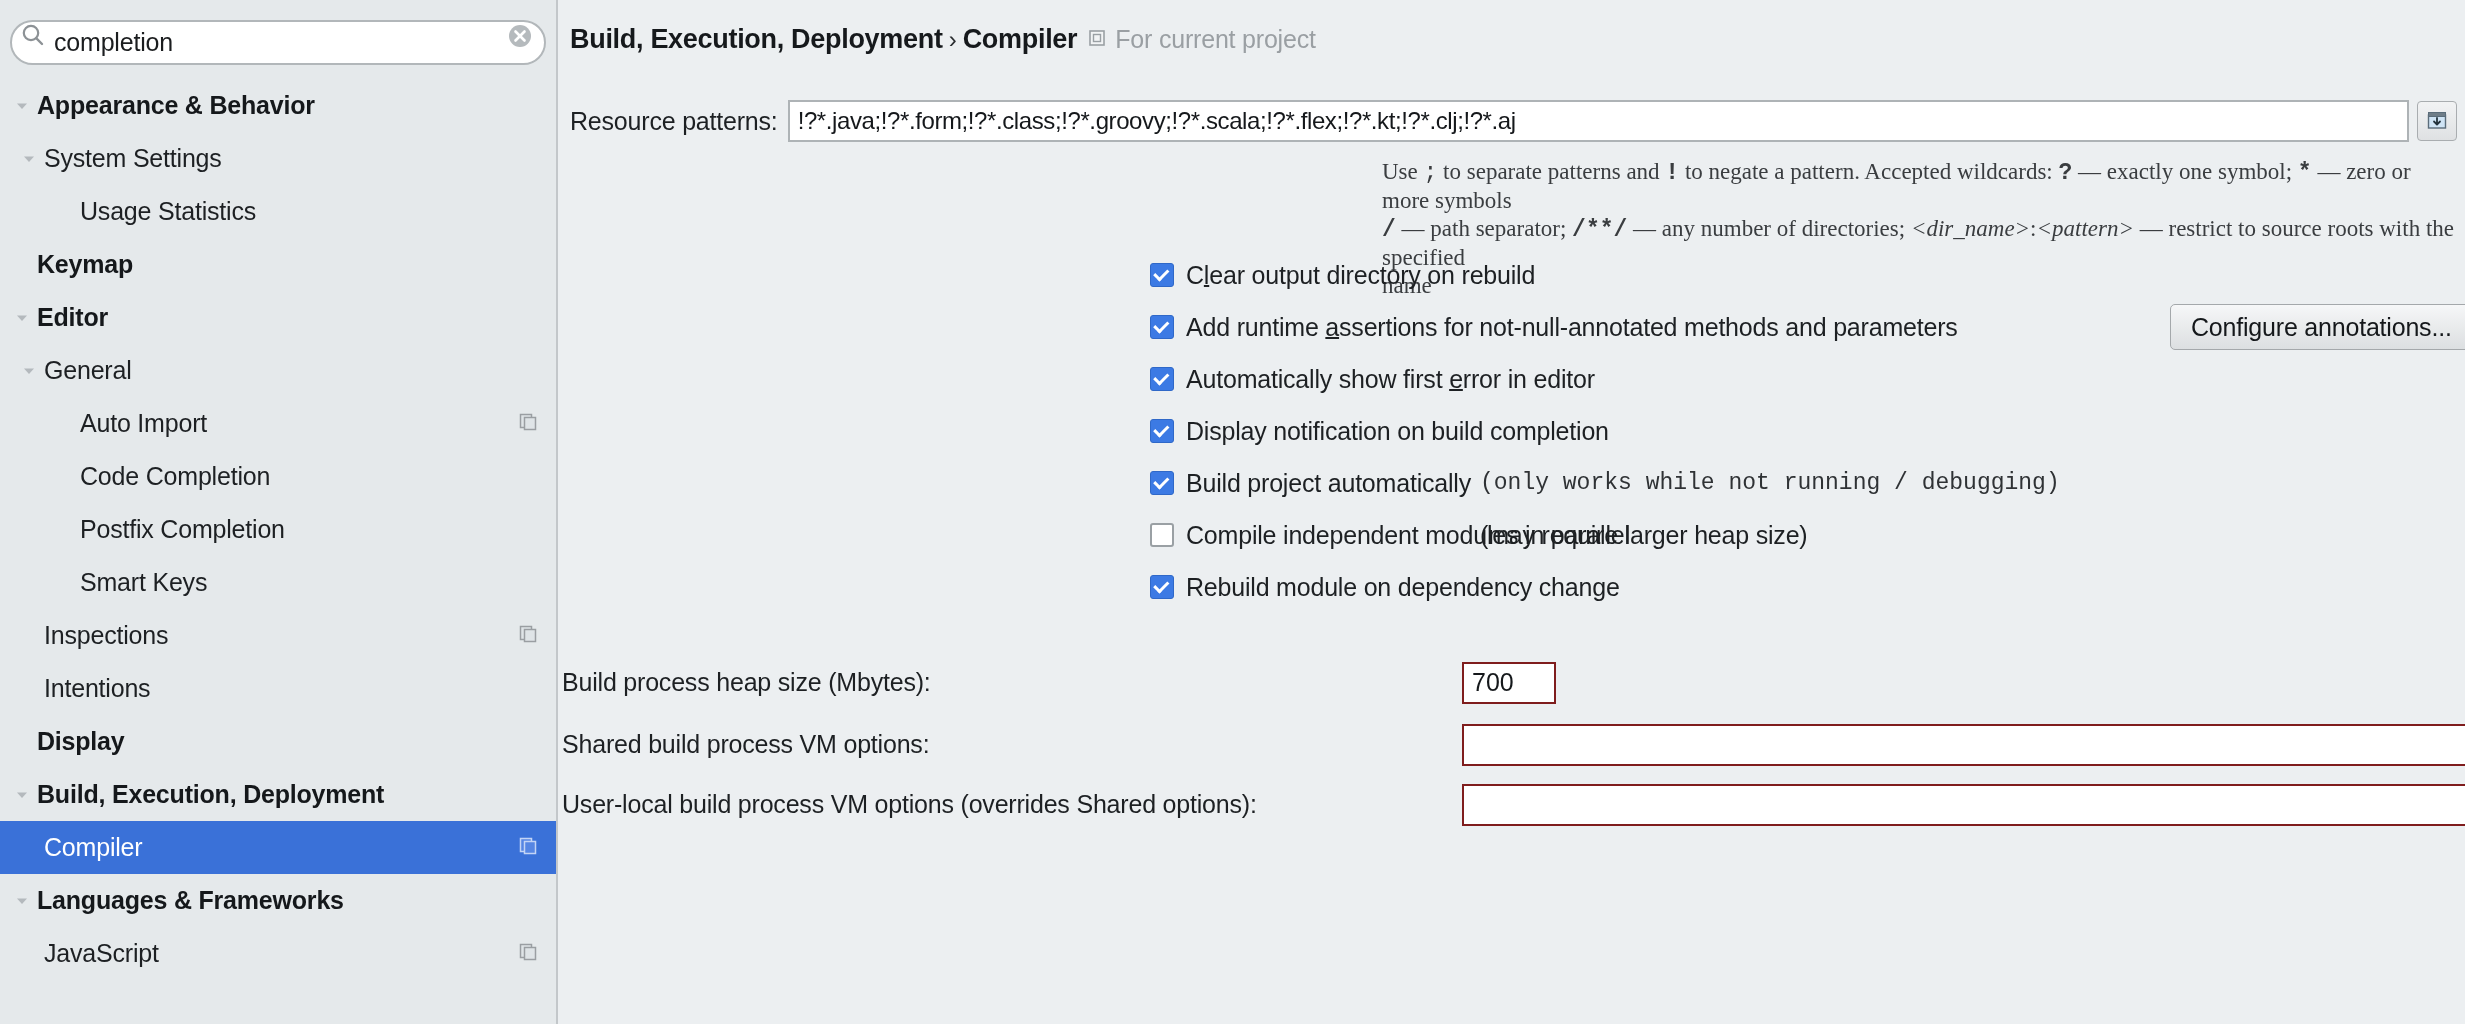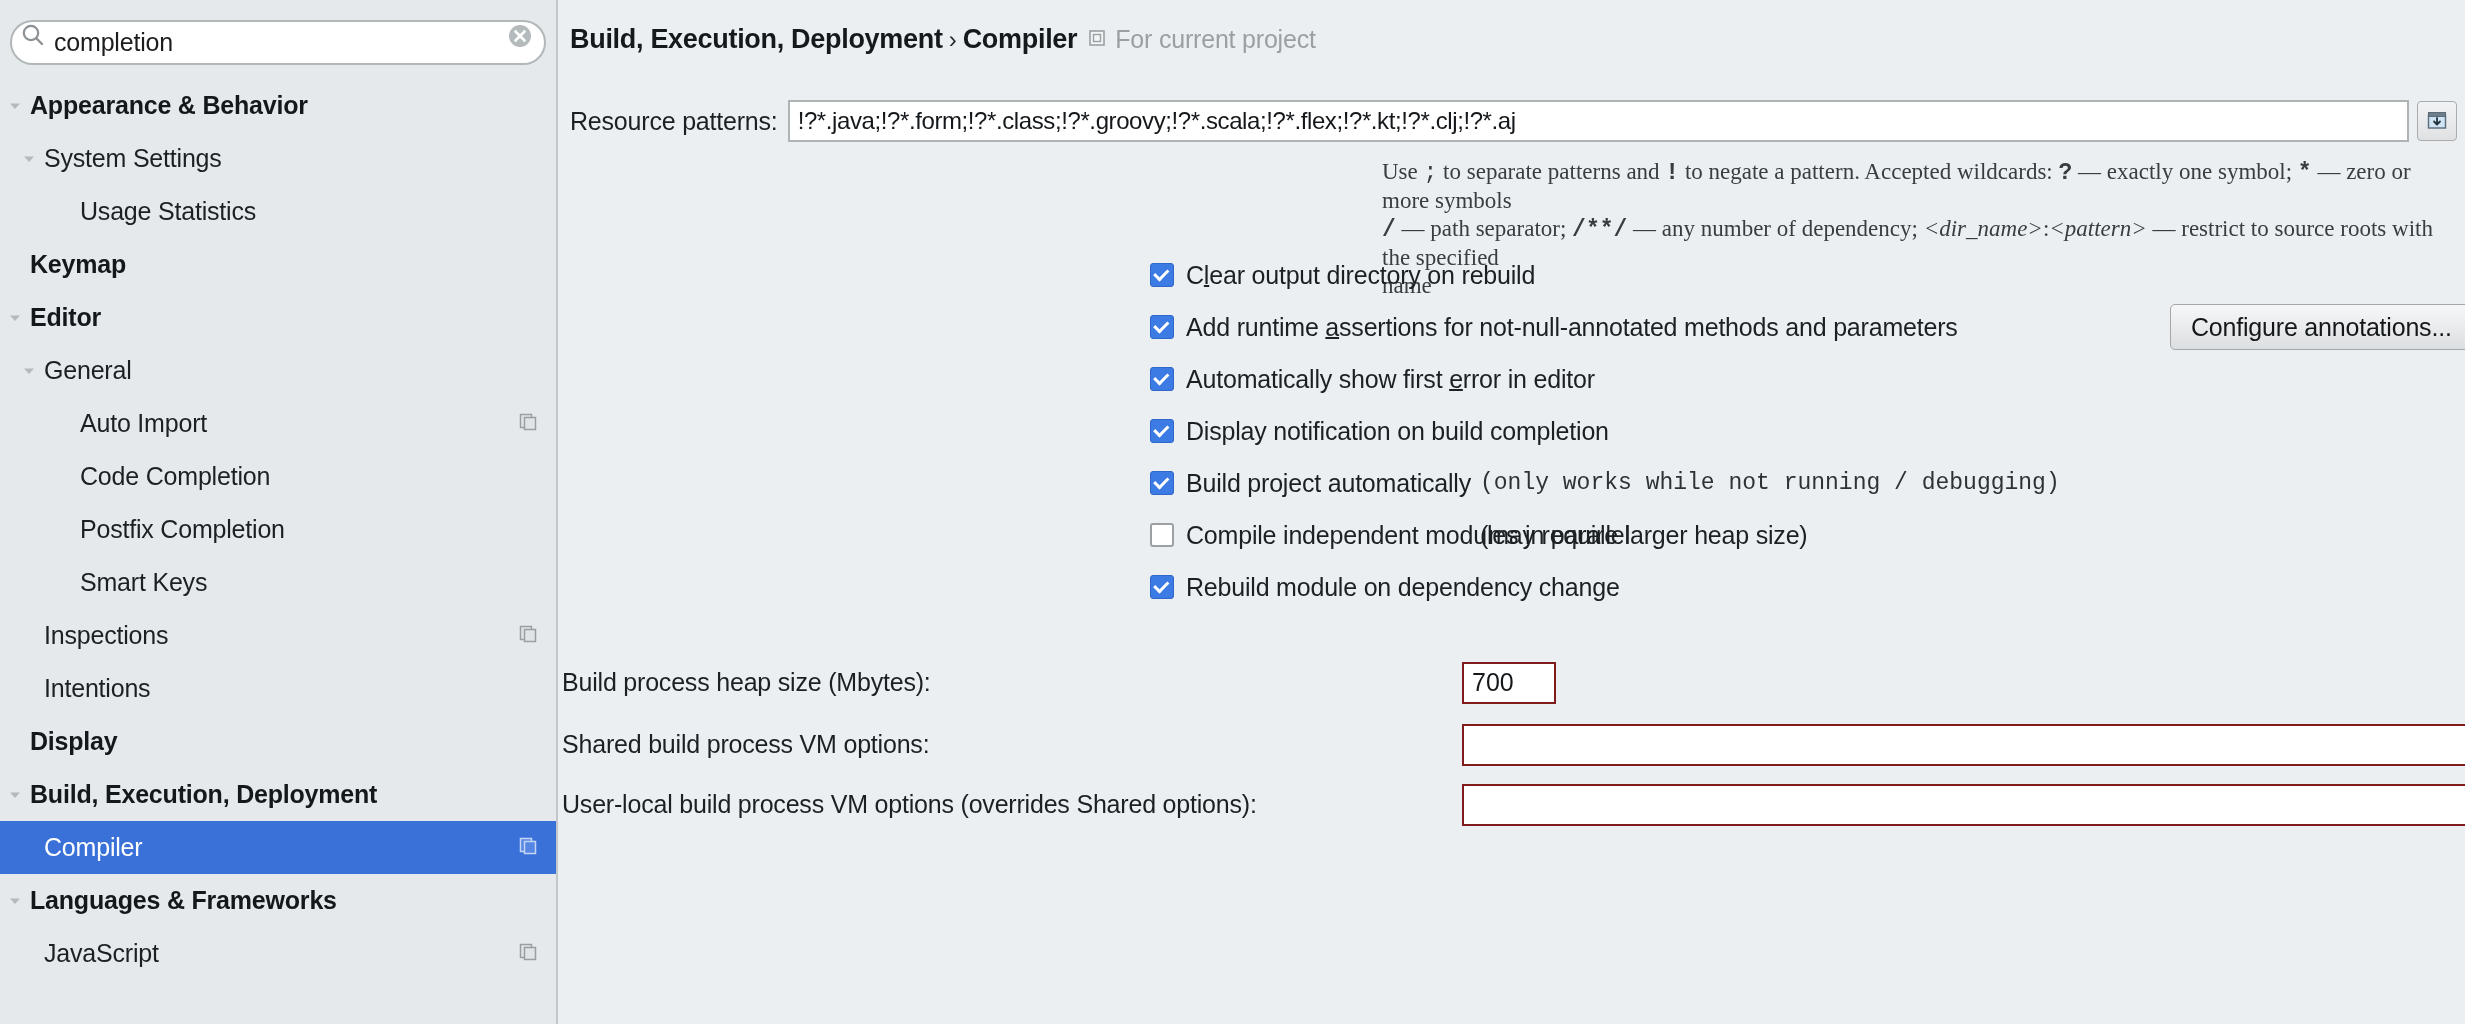--- a/index.html
+++ b/index.html
@@ -43,21 +43,21 @@
   }
   .tree-row.selected { background: #3a71d8; }
   .tw { width: 30px; flex: none; display: flex; align-items: center; justify-content: center; }
   .tw svg { display: block; }
   .tree-label {
     font-size: 25px; color: #1d2023; letter-spacing: -0.2px; white-space: nowrap;
   }
   .tree-row.bold .tree-label { font-weight: bold; color: #15181b; }
   .tree-row.selected .tree-label { color: #ffffff; }
   .copy-icon { position: absolute; right: 18px; top: 50%; transform: translateY(-50%); opacity: .85; }
-  .ind-0 { padding-left: 0px; }
+  .ind-0 { padding-left: 7px; }
   .ind-1 { padding-left: 14px; }
   .ind-2 { padding-left: 50px; }
 
   
   .main { flex: 1; position: relative; background: #eceff1; padding: 0; }
   .breadcrumb {
     position: absolute; left: 12px; top: 24px;
     display: flex; align-items: baseline; white-space: nowrap;
   }
   .bc-root { font-size: 27px; font-weight: bold; color: #16191c; letter-spacing: -0.3px; }
@@ -296,21 +296,21 @@
         <svg width="24" height="24" viewBox="0 0 24 24">
           <rect x="3.5" y="6" width="17" height="13" fill="#cfe4f5" stroke="#5a6c7a" stroke-width="1.4"></rect>
           <rect x="3.5" y="3.5" width="17" height="4" fill="#6f7d88" stroke="#5a6c7a" stroke-width="1"></rect>
           <path d="M12 9 L12 15 M9 12.5 L12 15.6 L15 12.5" fill="none" stroke="#23323c" stroke-width="1.8" stroke-linecap="round" stroke-linejoin="round"></path>
         </svg>
       </span>
     </div>
 
     <div class="help">
       <span><span>Use </span><span class="mono">;</span><span> to separate patterns and </span><b class="mono">!</b><span> to negate a pattern. Accepted wildcards: </span><b class="mono">?</b><span> — exactly one symbol; </span><b class="mono">*</b><span> — zero or more symbols</span></span><br>
-      <span><b class="mono">/</b><span> — path separator; </span><b class="mono">/**/</b><span> — any number of dependency; </span><i>&lt;dir_name&gt;</i><span>:</span><i>&lt;pattern&gt;</i><span> — restrict to source roots with the specified</span></span><br>
+      <span><b class="mono">/</b><span> — path separator; </span><b class="mono">/**/</b><span> — any number of directories; </span><i>&lt;dir_name&gt;</i><span>:</span><i>&lt;pattern&gt;</i><span> — restrict to source roots with the specified</span></span><br>
       <span>name</span>
     </div>
 
     <div class="checks" id="checks">
         <div class="ck-row">
           <span class="cbox on"></span>
           <span class="ck-label"><span>C</span><u>l</u><span>ear output directory on rebuild</span></span>
         </div>
         <div class="ck-row">
           <span class="cbox on"></span>

